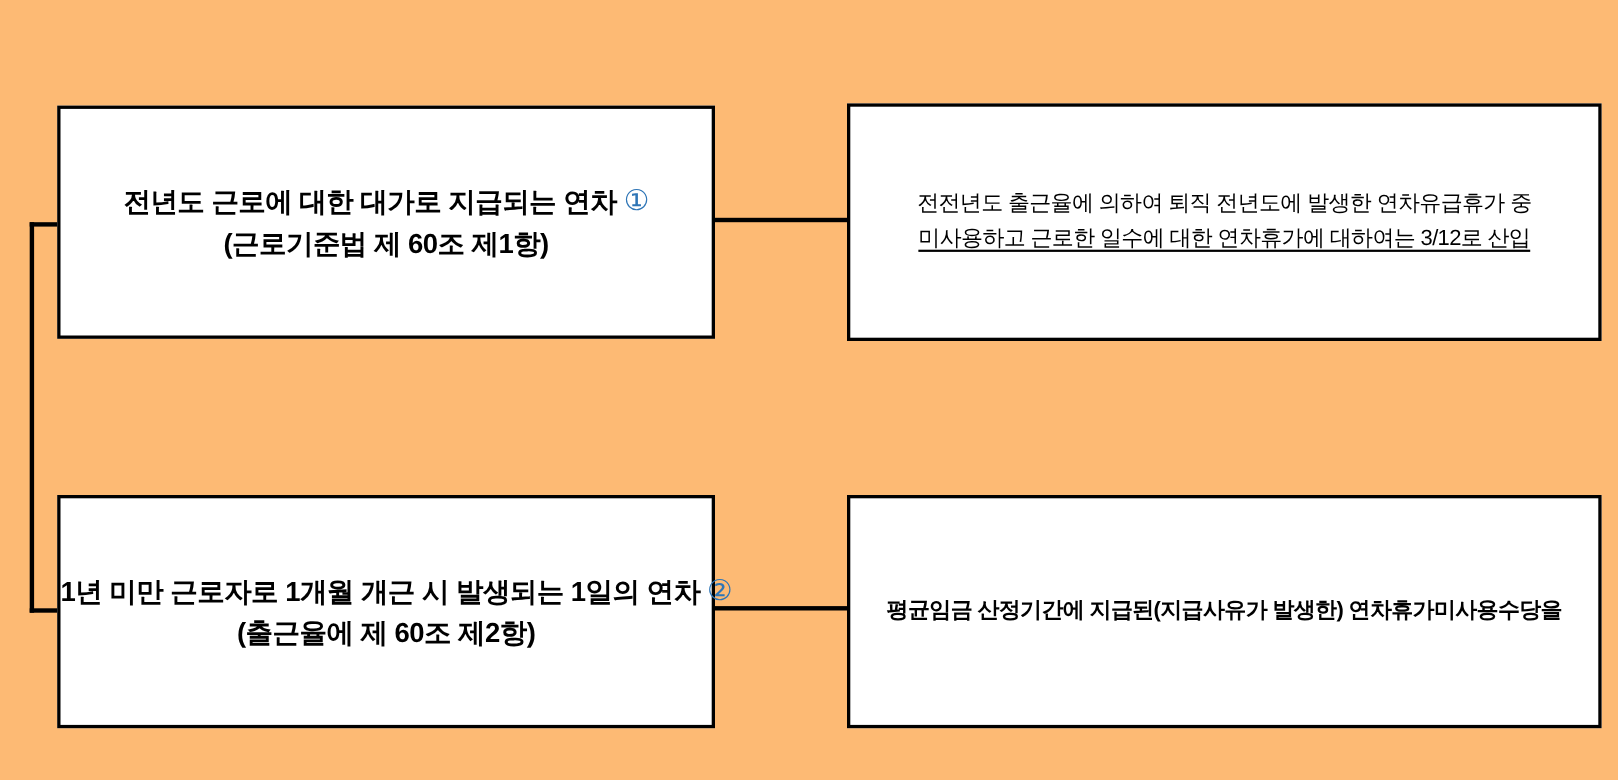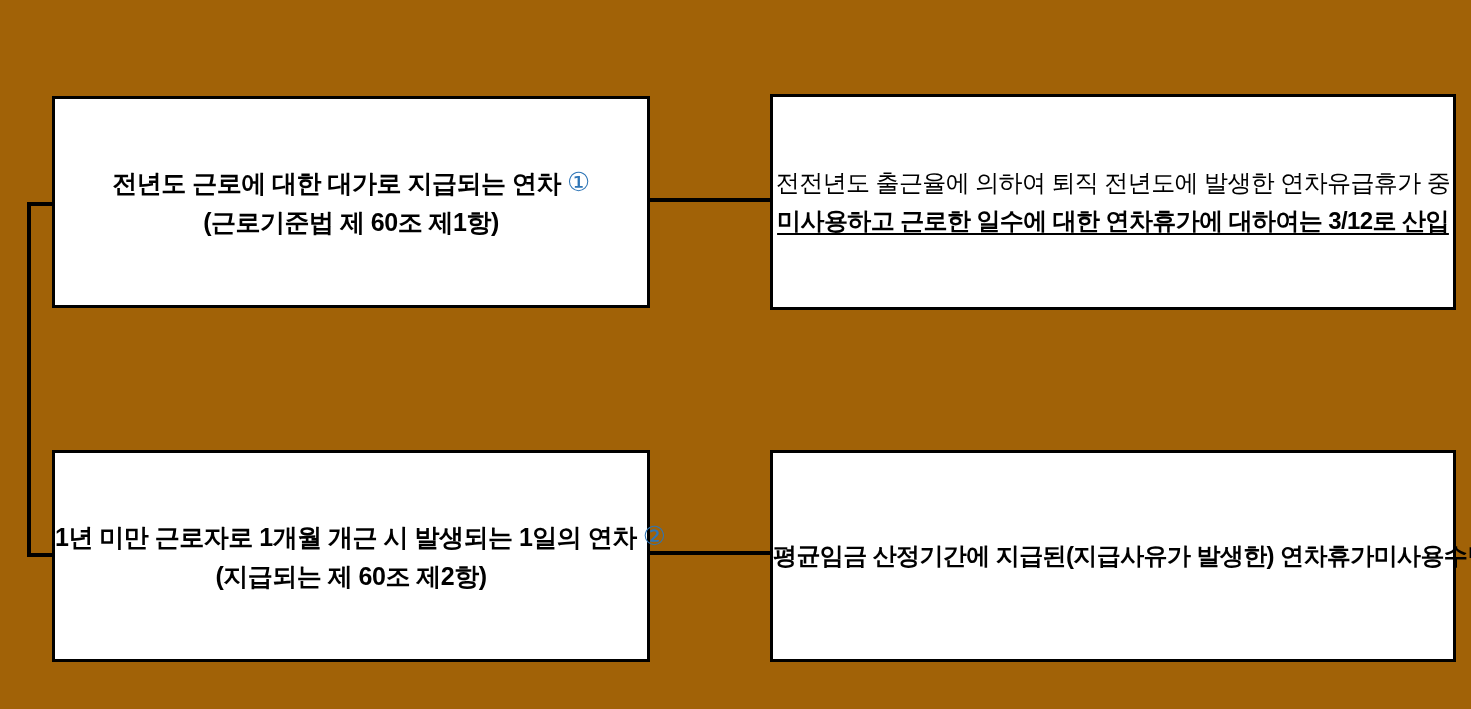--- a/index.html
+++ b/index.html
@@ -7,21 +7,21 @@
     padding: 0;
     background: #ffffff;
   }
   body {
     font-family: "Liberation Sans", "DejaVu Sans", sans-serif;
   }
   #canvas {
     position: relative;
     width: 1471px;
     height: 709px;
-    background: #a16207;
+    background: #fdba74;
     overflow: hidden;
   }
 
   
   .node {
     position: absolute;
     box-sizing: border-box;
     border: 3px solid #000000;
     background: #ffffff;
     display: flex;
@@ -39,26 +39,26 @@
 
   
   .node.left .line {
     font-weight: bold;
     font-size: 25px;
     line-height: 1.52;
     letter-spacing: -0.5px;
   }
   
   .node.right .line {
-    font-size: 24px;
+    font-size: 20px;
     line-height: 1.58;
     letter-spacing: -0.6px;
   }
   .node.right .line.emph {
-    font-weight: bold;
+    font-weight: normal;
     text-decoration: underline;
     text-underline-offset: 4px;
   }
   .node.right .line.strong {
     font-weight: bold;
   }
 
   
   .marker {
     color: #2E75B6;
@@ -99,21 +99,21 @@
   <div class="conn" id="link-top-row"></div>
   <div class="conn" id="link-bottom-row"></div>
 
   <div class="node left" id="node-annual-leave-prev-year">
     <span class="line"><span>전년도 근로에 대한 대가로 지급되는 연차</span><span class="marker">①</span></span>
     <span class="line">(근로기준법 제 60조 제1항)</span>
   </div>
 
   <div class="node left" id="node-annual-leave-monthly">
     <span class="line"><span>1년 미만 근로자로 1개월 개근 시 발생되는 1일의 연차</span><span class="marker">②</span></span>
-    <span class="line">(지급되는 제 60조 제2항)</span>
+    <span class="line">(출근율에 제 60조 제2항)</span>
   </div>
 
   <div class="node right" id="node-rule-three-twelfths">
     <span class="line">전전년도 출근율에 의하여 퇴직 전년도에 발생한 연차유급휴가 중</span>
     <span class="line emph">미사용하고 근로한 일수에 대한 연차휴가에 대하여는 3/12로 산입</span>
   </div>
 
   <div class="node right" id="node-rule-include-in-wage">
     <span class="line strong">평균임금 산정기간에 지급된(지급사유가 발생한) 연차휴가미사용수당을</span>
   </div>

